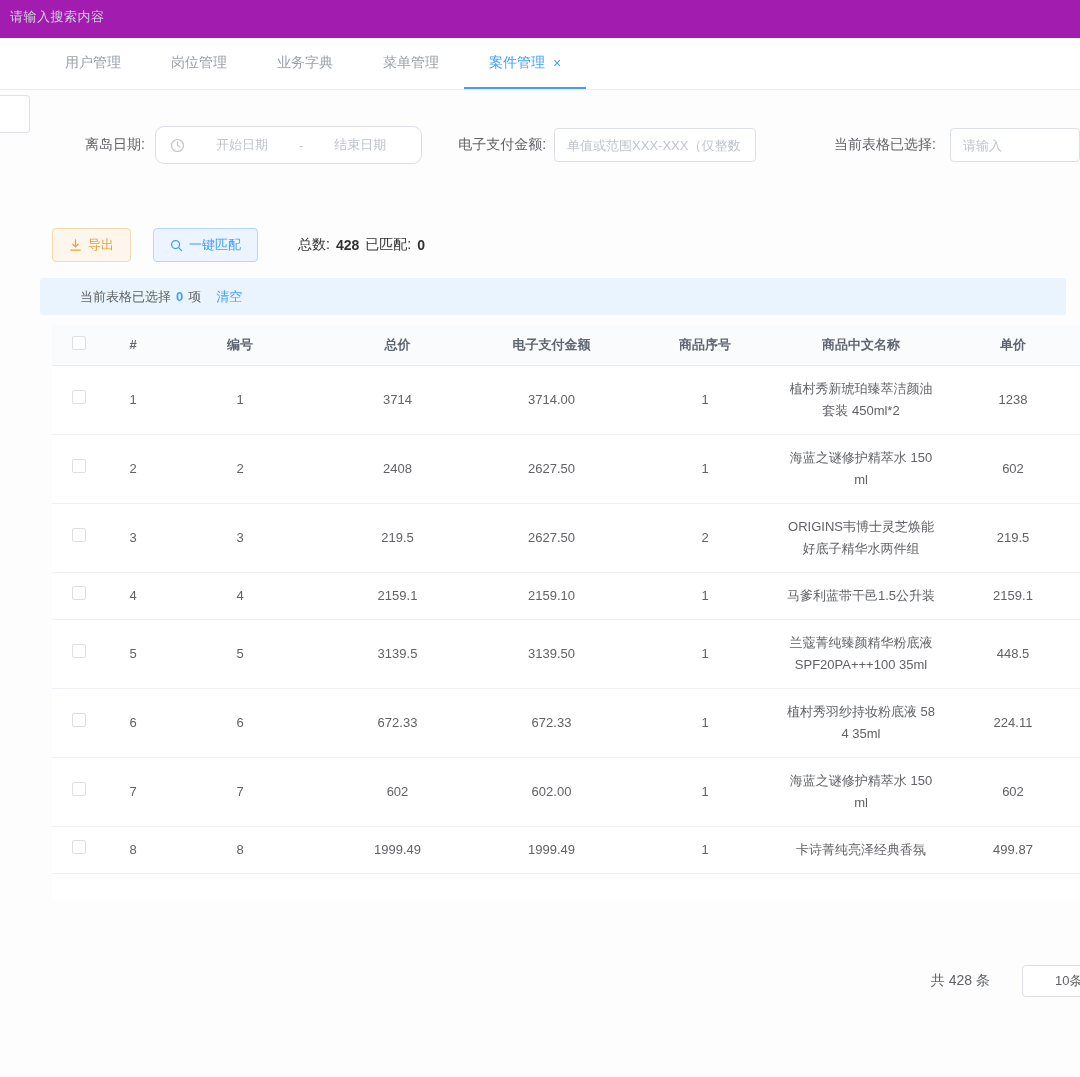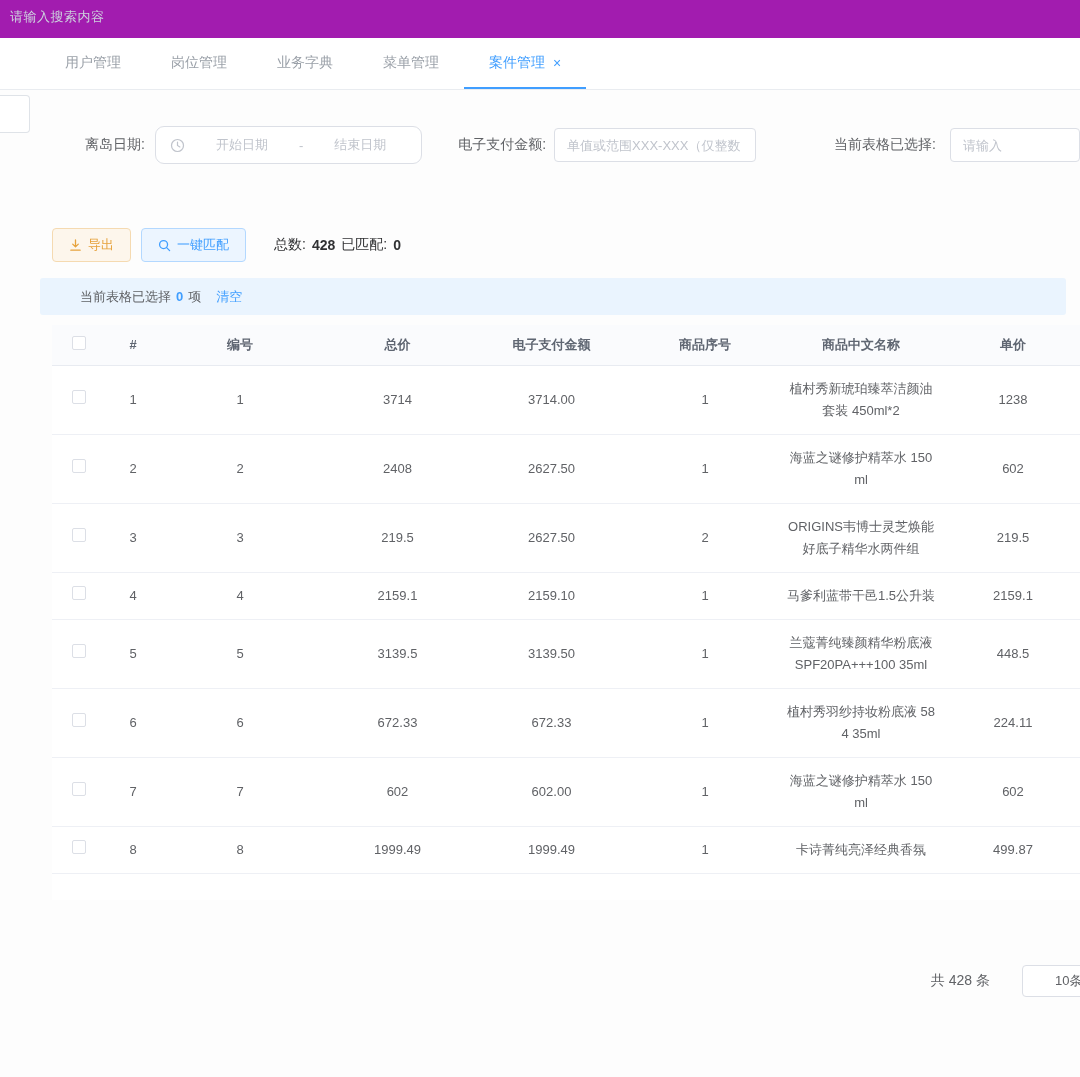--- a/index.html
+++ b/index.html
@@ -35,21 +35,21 @@
   .text-input { height:34px; border:1px solid #dcdfe6; border-radius:4px; background:#fff;
     font-size:13px; padding:0 12px; color:#606266; outline:none;
     font-family:"Liberation Sans","DejaVu Sans",sans-serif; }
   .text-input::placeholder { color:#c0c4cc; }
   .inp-payment { margin-left:8px; width:215px; }
   .lbl-payment { margin-left:36px; }
   .lbl-product { margin-left:78px; }
   .inp-product { margin-left:14px; width:130px; }
 
   
-  .toolbar { display:flex; align-items:center; margin:66px 0 0 52px; }
+  .toolbar { display:flex; align-items:center; margin:66px 0 0 52px;gap:12px; }
   .btn { height:34px; border-radius:4px; font-size:13px; display:inline-flex; align-items:center;
     padding:0 16px; cursor:pointer; }
   .btn svg { margin-right:6px; }
   .btn-export { background:#fdf6ec; border:1px solid #f5dab1; color:#e6a23c; }
   .btn-match { background:#ecf5ff; border:1px solid #b3d8ff; color:#409eff; margin-left:10px; }
   .counts { margin-left:28px; font-size:14px; color:#303133; display:flex; align-items:center; gap:6px; }
   .counts b { font-weight:700; }
 
   
   .select-bar { margin:16px 14px 0 40px; height:37px; background:#eaf4fe; border-radius:3px;

